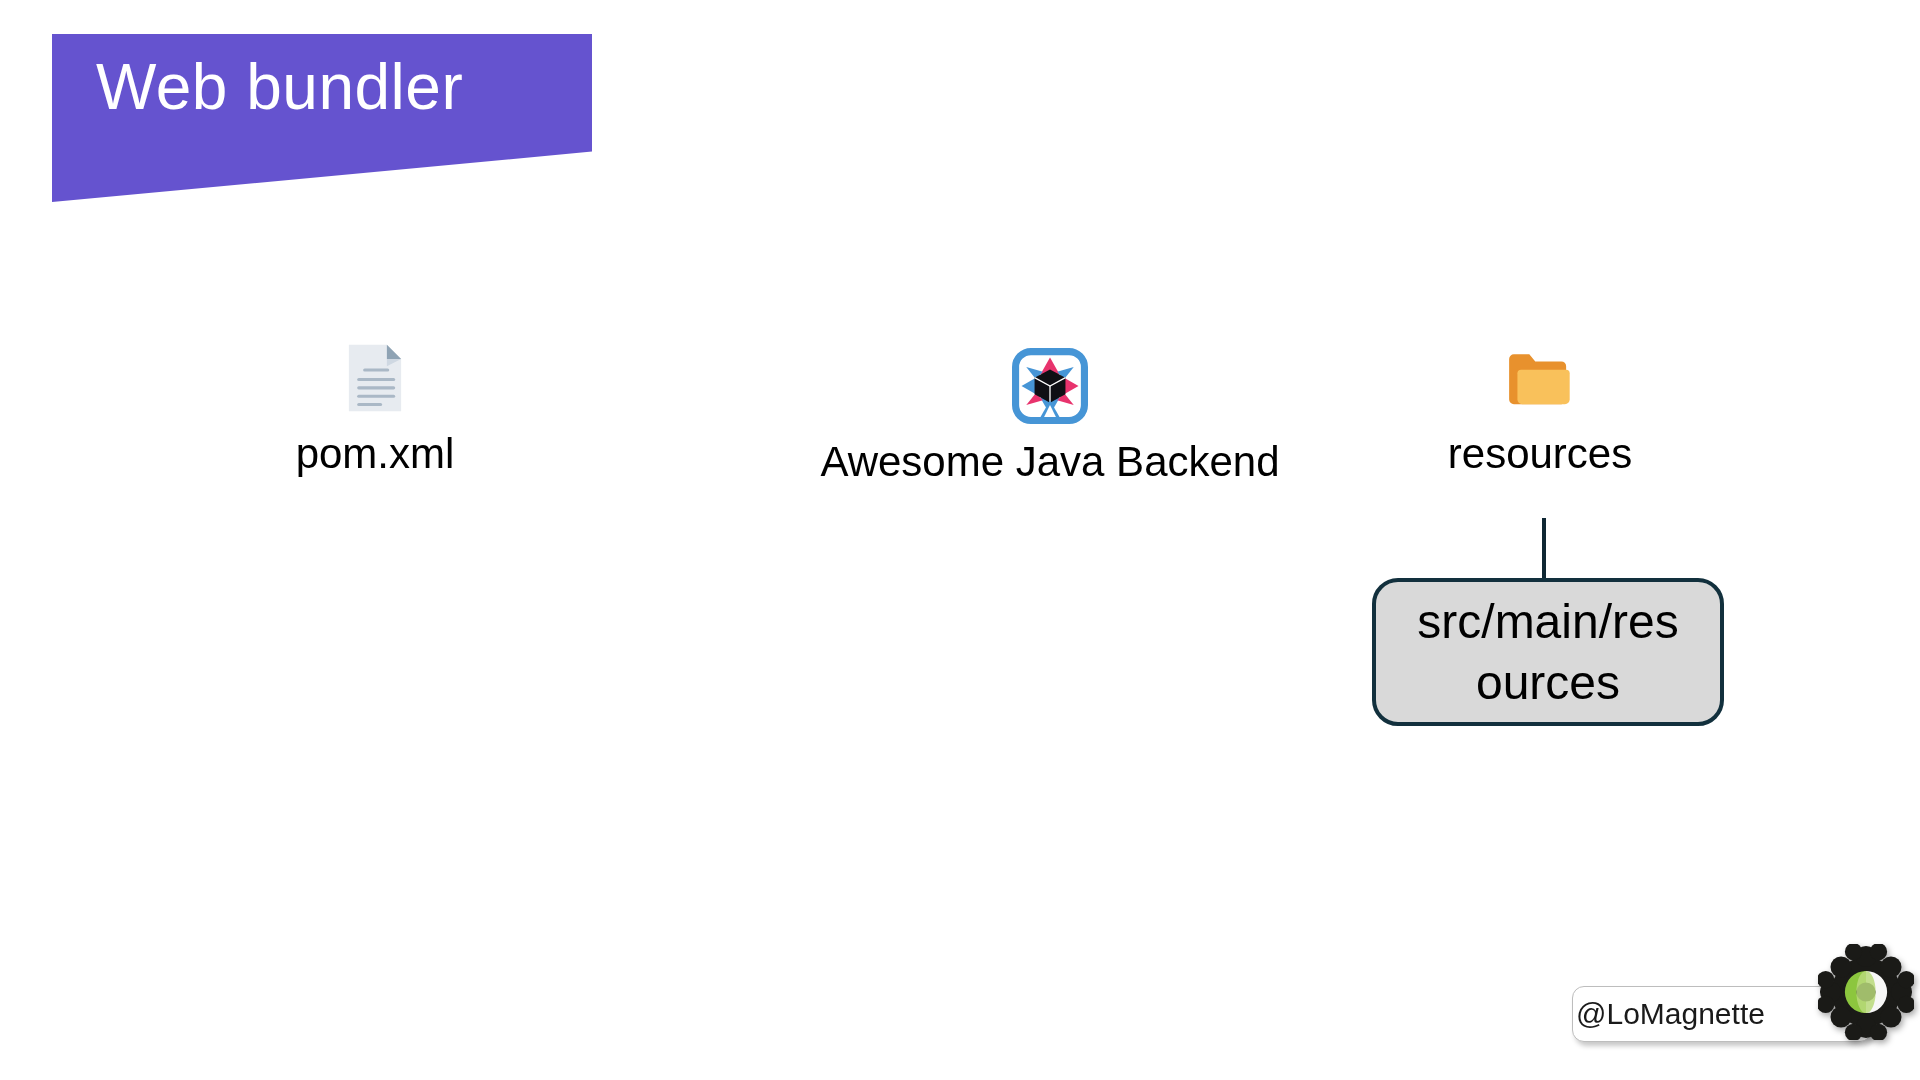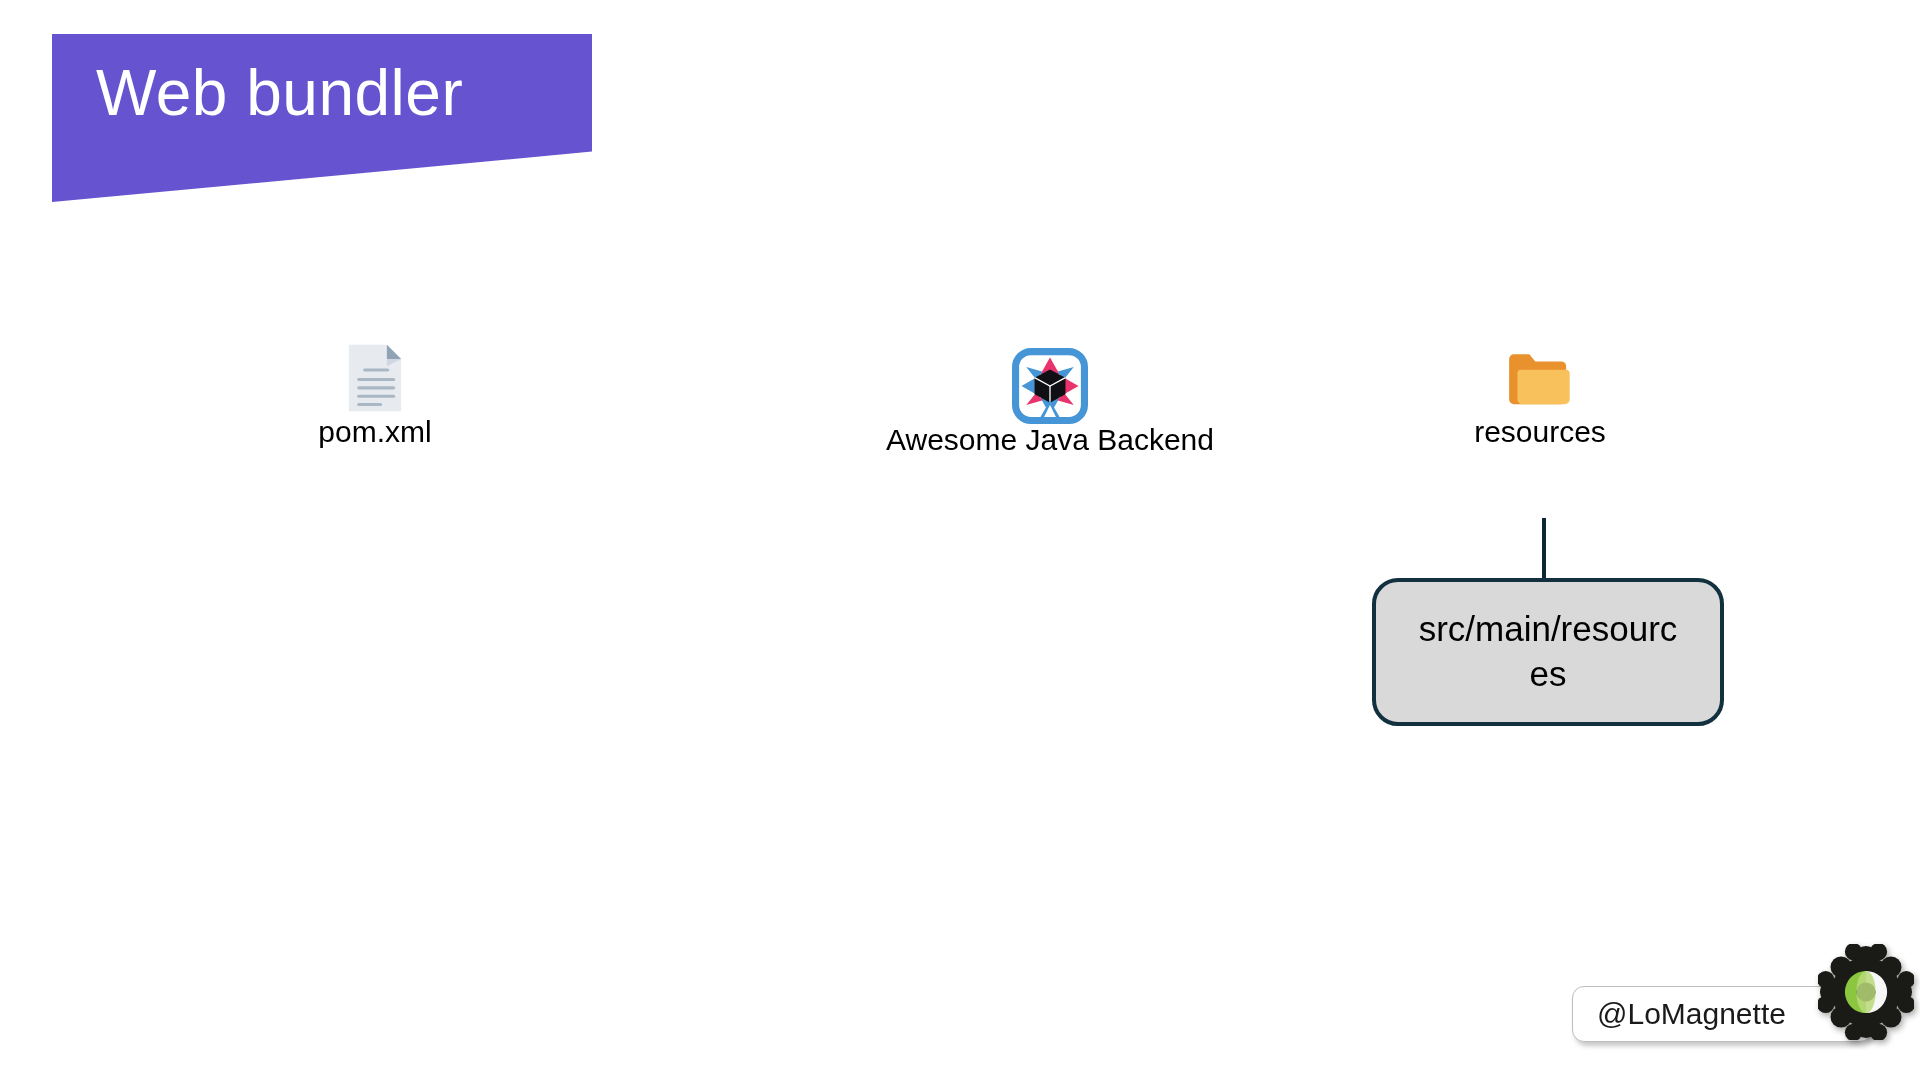--- a/index.html
+++ b/index.html
@@ -32,21 +32,21 @@
     position: absolute;
     inset: 0;
     background: #6553CF;
     
     clip-path: polygon(0% 0%, 100% 0%, 100% 70%, 0% 100%);
     filter: drop-shadow(4px 5px 4px rgba(0,0,0,0.34));
   }
   #title-text {
     position: absolute;
     left: 44px;
-    top: 24px;
+    top: 18px;
     color: #ffffff;
     font-size: 64px;
     font-weight: 400;
     letter-spacing: 0.5px;
     line-height: 1.1;
     white-space: nowrap;
   }
 
   
   .node {
@@ -54,21 +54,22 @@
     display: flex;
     flex-direction: column;
     align-items: center;
   }
   .node-icon {
     width: 76px;
     height: 76px;
     display: block;
   }
   .node-label {
-    font-size: 30px;
+    margin-top: 16px;
+    font-size: 42px;
     color: #000000;
     font-weight: 400;
     white-space: nowrap;
     line-height: 1.05;
   }
 
   #node-pom      { left: 265px;  top: 340px; width: 220px; }
   #node-backend  { left: 770px;  top: 348px; width: 560px; }
   #node-resources{ left: 1430px; top: 340px; width: 220px; justify-content: flex-end; }
 
@@ -90,21 +91,21 @@
     box-sizing: border-box;
     background: #d9d9d9;
     border: 4px solid #12303d;
     border-radius: 26px;
     display: flex;
     align-items: center;
     justify-content: center;
     text-align: center;
   }
   #callout-text {
-    font-size: 35px;
+    font-size: 48px;
     color: #000000;
     line-height: 1.28;
     width: 270px;
     word-break: break-all;
   }
 
   
   #watermark {
     position: absolute;
     left: 1572px;
@@ -115,21 +116,21 @@
     background: #ffffff;
     border: 1px solid #bdbdbd;
     border-radius: 12px;
     box-shadow: 3px 4px 5px rgba(0,0,0,0.22);
     display: flex;
     align-items: center;
   }
   #watermark-handle {
     font-size: 30px;
     color: #1a1a1a;
-    margin-left: 24px;
+    margin-left: 3px;
     white-space: nowrap;
   }
   #watermark-logo {
     position: absolute;
     left: 1818px;
     top: 944px;
     width: 96px;
     height: 96px;
     filter: drop-shadow(2px 3px 3px rgba(0,0,0,0.35));
   }

